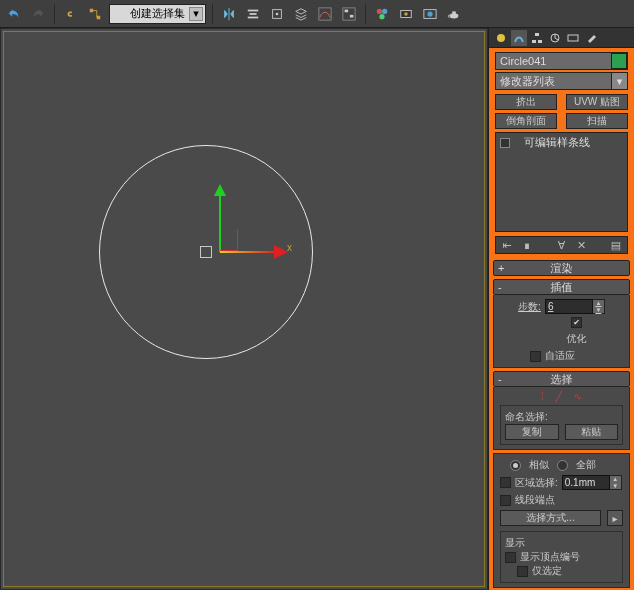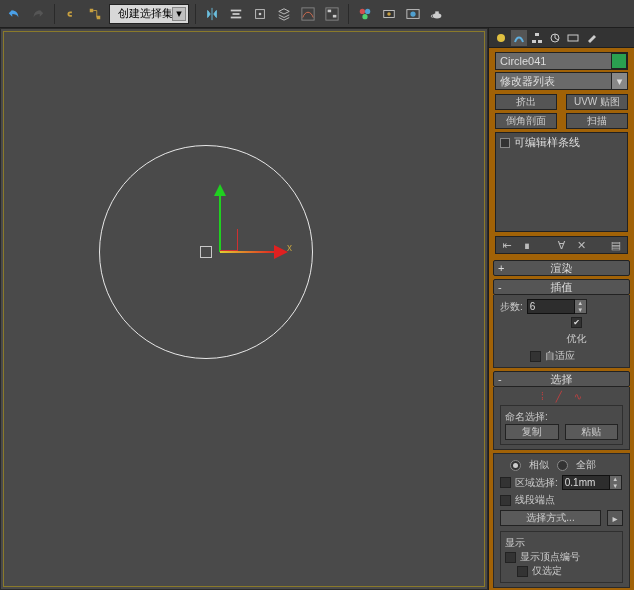--- a/index.html
+++ b/index.html
@@ -2,45 +2,45 @@
 <html><head>
 <meta charset="utf-8">
 <style>
   * { box-sizing: border-box; margin: 0; padding: 0; font-family: "Microsoft YaHei", Arial, sans-serif; }
   html, body { width: 634px; height: 590px; overflow: hidden; background: #3a3a3a; color: #c8c8c8; font-size: 11px; }
   .app { width: 634px; height: 590px; display: flex; flex-direction: column; }
   
   .toolbar { height: 28px; background: #3f3f3f; border-bottom: 1px solid #1e1e1e; display: flex; align-items: center; padding: 0 4px; gap: 4px; }
   .tb-icon { width: 20px; height: 20px; display: flex; align-items: center; justify-content: center; cursor: pointer; border: 1px solid transparent; }
   .tb-sep { width: 1px; height: 20px; background: #2a2a2a; margin: 0 2px; }
-  .tb-select { height: 20px; background: #d8d8d8; color: #000; font-size: 11px; border: 1px solid #222; display: flex; align-items: center; padding: 0 8px; min-width: 80px; position: relative; }
+  .tb-select { height: 20px; background: #d8d8d8; color: #000; font-size: 11px; border: 1px solid #222; display: flex; align-items: center; padding: 0 20px; min-width: 80px; position: relative; }
   .tb-select .caret { position: absolute; right: 2px; top: 2px; width: 14px; height: 14px; background: #c0c0c0; border: 1px solid #888; display: flex; align-items: center; justify-content: center; }
   
   .main { flex: 1; display: flex; min-height: 0; }
   .viewport { flex: 1; background: #4a4a4a; border: 1px solid #2a2a2a; position: relative; overflow: hidden; }
   .viewport .border-yellow { position: absolute; inset: 2px; border: 1px solid #8a7a2a; pointer-events: none; }
   
   .circle { position: absolute; border: 1px solid #e8e8e8; border-radius: 50%; }
   .axis-line { position: absolute; }
   .arrow { position: absolute; width: 0; height: 0; }
   .center-box { position: absolute; width: 12px; height: 12px; border: 1px solid #c8c8c8; }
   .axis-label { position: absolute; font-size: 10px; color: #c0a040; }
   
-  .side { width: 146px; background: #a16207; border-left: 1px solid #1e1e1e; display: flex; flex-direction: column; }
+  .side { width: 146px; background: #f97316; border-left: 1px solid #1e1e1e; display: flex; flex-direction: column; }
   .side-tabs { height: 20px; background: #333; display: flex; align-items: center; justify-content: flex-start; gap: 2px; padding: 0 4px; border-bottom: 1px solid #1e1e1e; }
   .side-tab { width: 16px; height: 16px; display: flex; align-items: center; justify-content: center; cursor: pointer; }
   .side-tab.active { background: #555; }
   .obj-name { margin: 4px 6px 2px 6px; height: 18px; background: #6a6a6a; border: 1px solid #222; display: flex; align-items: center; padding: 0 4px; font-size: 11px; color: #ddd; position: relative; }
   .obj-color { position: absolute; right: 0; top: 0; width: 16px; height: 16px; background: #2aa050; border: 1px solid #222; }
   .mod-select { margin: 0 6px 4px 6px; height: 18px; background: #6a6a6a; border: 1px solid #222; display: flex; align-items: center; padding: 0 4px; font-size: 11px; color: #ddd; position: relative; }
   .mod-select .caret2 { position: absolute; right: 0; top: 0; width: 16px; height: 16px; background: #888; border-left: 1px solid #222; display: flex; align-items: center; justify-content: center; }
   .btn-row { display: flex; gap: 9px; margin: 0 6px 3px 6px; }
   .small-btn { flex: 1; height: 16px; background: #555; border: 1px solid #222; display: flex; align-items: center; justify-content: center; font-size: 10px; color: #ccc; cursor: pointer; }
   .mod-stack { margin: 0 6px 4px 6px; height: 100px; background: #4a4a4a; border: 1px solid #222; padding: 2px 4px; }
-  .mod-item { display: flex; align-items: center; gap: 4px; font-size: 11px; color: #ddd; }
+  .mod-item { display: flex; align-items: center; gap: 14px; font-size: 11px; color: #ddd; }
   .mod-item .bullet { width: 10px; height: 10px; border: 1px solid #888; background: #333; }
   .stack-tools { margin: 0 6px 6px 6px; height: 18px; background: #444; border: 1px solid #222; display: flex; align-items: center; gap: 6px; padding: 0 4px; }
   .stack-tools .ico { width: 14px; height: 14px; display: flex; align-items: center; justify-content: center; cursor: pointer; color: #bbb; }
   .rollout { margin: 0 4px 3px 4px; }
   .rollout-head { height: 16px; background: #555; border: 1px solid #222; border-radius: 2px; display: flex; align-items: center; font-size: 11px; color: #ddd; position: relative; }
   .rollout-head .pm { position:absolute; left:4px; }
   .rollout-head .ttl { width:100%; text-align:center; }
   .rollout-body { background: #4a4a4a; border: 1px solid #2a2a2a; border-top: none; padding: 4px 6px; display: flex; flex-direction: column; gap: 3px; }
   .field-row { display: flex; align-items: center; gap: 4px; font-size: 10px; color: #ccc; }
   .field-row label { flex: 0 0 auto; }
@@ -263,21 +263,21 @@
             <span class="ttl">渲染</span>
           </div>
         </div>
 
         <div class="rollout">
           <div class="rollout-head">
             <span class="pm">-</span>
             <span class="ttl">插值</span>
           </div>
           <div class="rollout-body">
-            <div class="field-row" style="justify-content:flex-start;">
+            <div class="field-row" style="justify-content:center;text-decoration:underline;">
               <label>步数:</label>
               <div class="spinner">
                 <input value="6" style="">
                 <div class="spin">
                     <div>▲</div>
                     <div>▼</div>
                   </div>
               </div>
             </div>
             <div class="field-row" style="padding-left:30px;flex-direction:column;">

